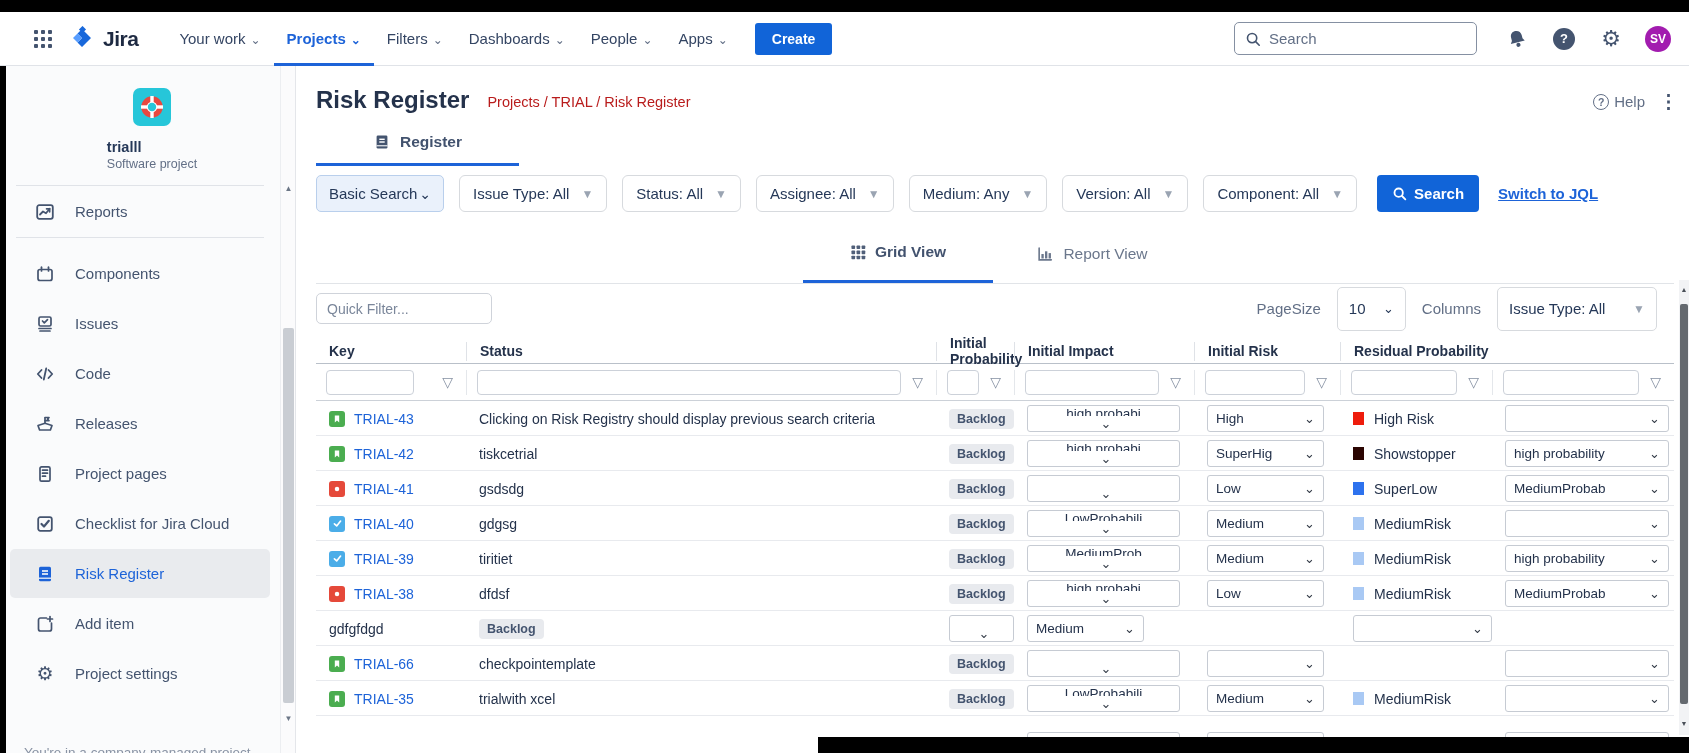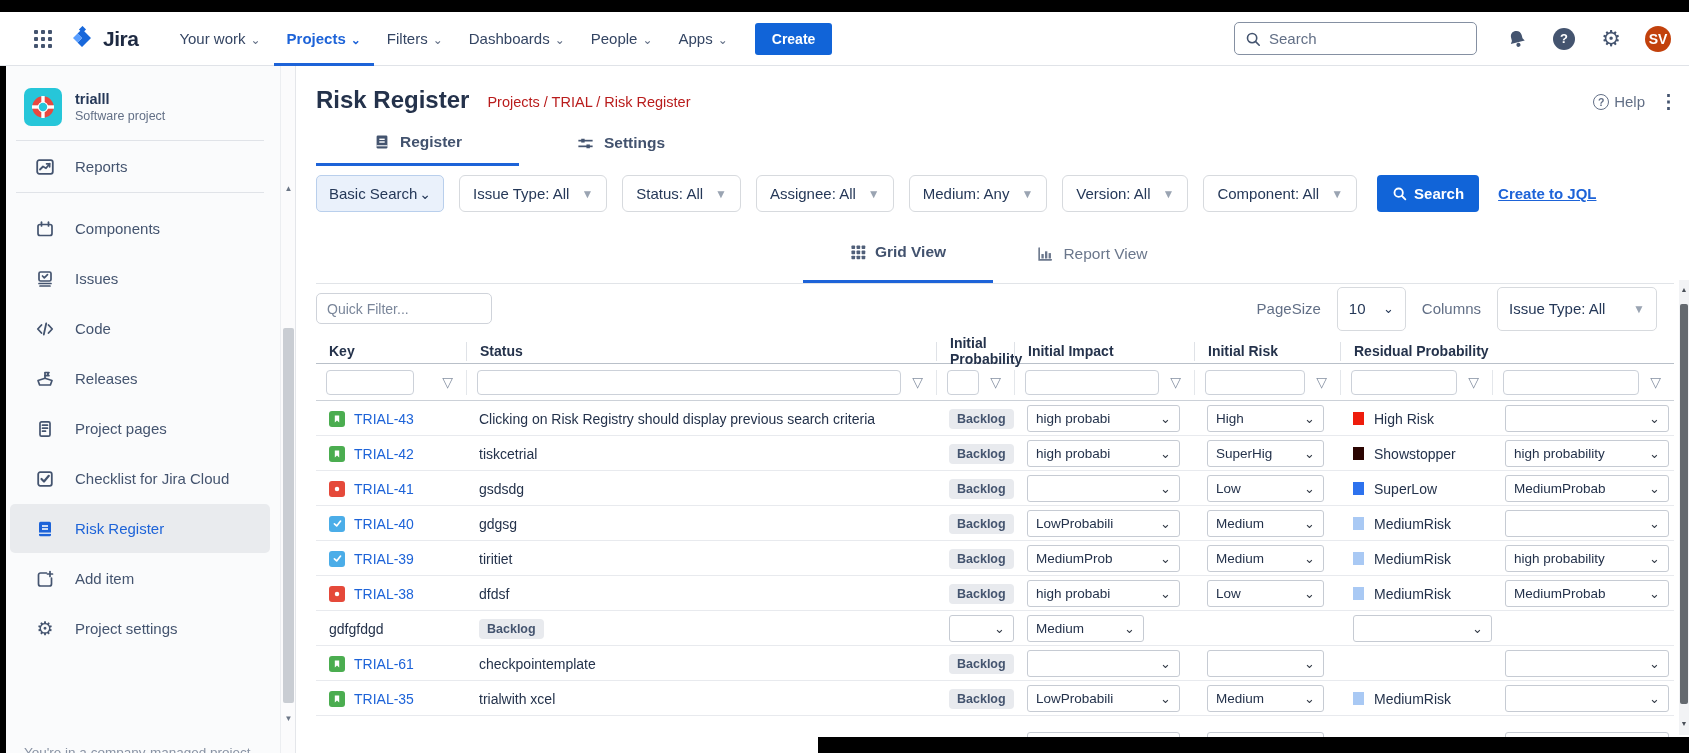--- a/index.html
+++ b/index.html
@@ -26,26 +26,26 @@
                 padding:8px 17px; border-radius:3px; border:none; cursor:pointer; }
   .nav-right { margin-left:auto; display:flex; align-items:center; gap:21px; }
   .top-search { display:flex; align-items:center; gap:8px; width:243px; height:33px; border:1px solid #8590a2;
                 border-radius:5px; padding:0 10px; margin-right:6px; }
   .top-search input { border:none; outline:none; font-size:15px; color:#44546f; width:170px; background:transparent; }
   .top-search input::placeholder { color:#626f86; }
   .icon-btn { display:flex; align-items:center; justify-content:center; width:26px; height:26px; cursor:pointer; }
   .q-circle { width:22px; height:22px; border-radius:50%; background:#44546f; color:#fff; font-size:13px; font-weight:700;
               display:flex; align-items:center; justify-content:center; }
   .gear-glyph { font-size:22px; color:#44546f; line-height:1; }
-  .avatar { width:26px; height:26px; border-radius:50%; background:#c2410c; color:#fff; font-size:14px; font-weight:700;
+  .avatar { width:26px; height:26px; border-radius:50%; background:#a21caf; color:#fff; font-size:12px; font-weight:700;
             display:flex; align-items:center; justify-content:center; cursor:pointer; }
 
   
   .sidebar { position:absolute; left:0; top:66px; width:280px; height:687px; background:#fafbfc; overflow:hidden; }
-  .proj-head { display:flex; align-items:center; gap:13px; padding:22px 0 14px 24px; }
+  .proj-head { display:flex; align-items:center; gap:13px; padding:22px 0 14px 24px;flex-direction:column; }
   .proj-name { font-size:14.5px; font-weight:700; color:#253858; }
   .proj-type { font-size:12.5px; color:#626f86; margin-top:2px; }
   .side-divider { height:1px; background:#e0e3e8; margin:0 16px; }
   .side-list { padding:0; }
   .side-item { display:flex; align-items:center; gap:19px; height:49px; padding:0 10px 0 24px; margin:1px 10px; border-radius:5px;
                font-size:15px; color:#44546f; cursor:pointer; }
   .side-item .si-ic { width:22px; display:flex; justify-content:center; color:#44546f; }
   .side-item.selected { background:#e9ebee; color:#1d63d8; font-weight:500; }
   .side-item.selected .si-ic { color:#1d63d8; }
   .side-foot { position:absolute; left:24px; bottom:-7px; font-size:13.5px; color:#8993a4; white-space:nowrap; }
@@ -119,21 +119,21 @@
   .type-icon.story { background:#4bad50; }
   .type-icon.bug { background:#e5493a; }
   .type-icon.task { background:#4bade8; }
   .key-link { font-size:14px; color:#1d63d8; cursor:pointer; white-space:nowrap; }
   .cell-summary { font-size:14px; color:#24324b; white-space:nowrap; }
   .status-badge { background:#e8eaee; color:#44546f; font-size:12.5px; font-weight:600; padding:3px 8px; border-radius:4px; }
   .cellbox { height:27px; border:1px solid #c6cbd3; border-radius:3px; background:#fff; display:flex; align-items:center;
              justify-content:space-between; padding:0 8px; font-size:13.5px; color:#24324b; cursor:pointer; overflow:hidden; }
   .cellbox .dd-text { white-space:nowrap; overflow:hidden; }
   .cellbox .chev { font-size:13px; color:#333b47; margin-left:5px; flex:none; }
-  .dd-prob { width:153px; }
+  .dd-prob { width:153px;flex-direction:column; }
   .dd-impact { width:117px; }
   .dd-res { width:164px; }
   .risk-val { display:flex; align-items:center; gap:10px; }
   .risk-square { width:11px; height:13px; flex:none; }
   .risk-label { font-size:14px; color:#24324b; white-space:nowrap; }
   .partial-row { height:38px; overflow:hidden; padding-top:12px; }
 
   
   .main-scroll { position:absolute; right:0; top:280px; width:10px; height:455px; background:#f2f3f5; z-index:45; }
   .main-scroll .thumb { position:absolute; left:1px; width:8px; top:24px; height:400px; background:#64696f; border-radius:2px; }
@@ -366,29 +366,20 @@
     <div class="page-tabs">
       <div class="page-tab selected">
         <svg width="18" height="18" viewBox="0 0 20 20">
           <rect x="4" y="2.8" width="12" height="14.4" rx="1.5" fill="#44546f"></rect>
           <line x1="7" y1="7" x2="13" y2="7" stroke="#fff" stroke-width="1.6"></line>
           <line x1="7" y1="10" x2="13" y2="10" stroke="#fff" stroke-width="1.6"></line>
           <line x1="4" y1="14.2" x2="16" y2="14.2" stroke="#fff" stroke-width="1.2"></line>
         </svg>
         <span>Register</span>
       </div>
-      <div class="page-tab">
-        <svg width="19" height="19" viewBox="0 0 20 20">
-          <line x1="2.5" y1="7" x2="17.5" y2="7" stroke="#44546f" stroke-width="1.8"></line>
-          <line x1="2.5" y1="13" x2="17.5" y2="13" stroke="#44546f" stroke-width="1.8"></line>
-          <rect x="5.5" y="5" width="3.6" height="4" fill="#44546f"></rect>
-          <rect x="11" y="11" width="3.6" height="4" fill="#44546f"></rect>
-        </svg>
-        <span>Settings</span>
-      </div>
     </div>
 
     <div class="filterbar">
       <div class="mode-select">
         <span>Basic Search</span>
         <span class="chev">⌄</span>
       </div>
       <div class="chip">
         <span>Issue Type: All</span>
         <span class="tri">▼</span>
@@ -413,21 +404,21 @@
         <span>Component: All</span>
         <span class="tri">▼</span>
       </div>
       <button class="search-btn">
         <svg width="15" height="15" viewBox="0 0 18 18">
           <circle cx="8" cy="8" r="5" fill="none" stroke="#fff" stroke-width="2.2"></circle>
           <line x1="12" y1="12" x2="16" y2="16" stroke="#fff" stroke-width="2.2" stroke-linecap="round"></line>
         </svg>
         <span>Search</span>
       </button>
-      <span class="jql-link">Create to JQL</span>
+      <span class="jql-link">Switch to JQL</span>
     </div>
 
     <div class="view-tabs">
       <div class="view-tab selected">
         <svg width="16" height="16" viewBox="0 0 22 22">
           <g fill="#505f79">
             <rect x="2" y="2" width="5" height="5" rx="1"></rect>
               <rect x="9" y="2" width="5" height="5" rx="1"></rect>
               <rect x="16" y="2" width="5" height="5" rx="1"></rect>
             <rect x="2" y="9" width="5" height="5" rx="1"></rect>
@@ -779,21 +770,21 @@
   </div>
 
   <div class="cols trow">
     <div class="td key-cell">
       <span class="type-icon story" style="display: flex;">
         <svg width="10" height="10" viewBox="0 0 16 16">
                 <path d="M4.5 2.5h7v11L8 10.2l-3.5 3.3z" fill="#fff"></path>
               </svg>
       </span>
 
-      <span class="key-link">TRIAL-61</span>
+      <span class="key-link">TRIAL-66</span>
     </div>
     <div class="td cell-summary">checkpointemplate</div>
     <div class="td">
       <span class="status-badge">Backlog</span>
     </div>
     <div class="td">
       <div class="cellbox dd-prob">
         <span class="dd-text"></span>
         <span class="chev">⌄</span>
       </div>

